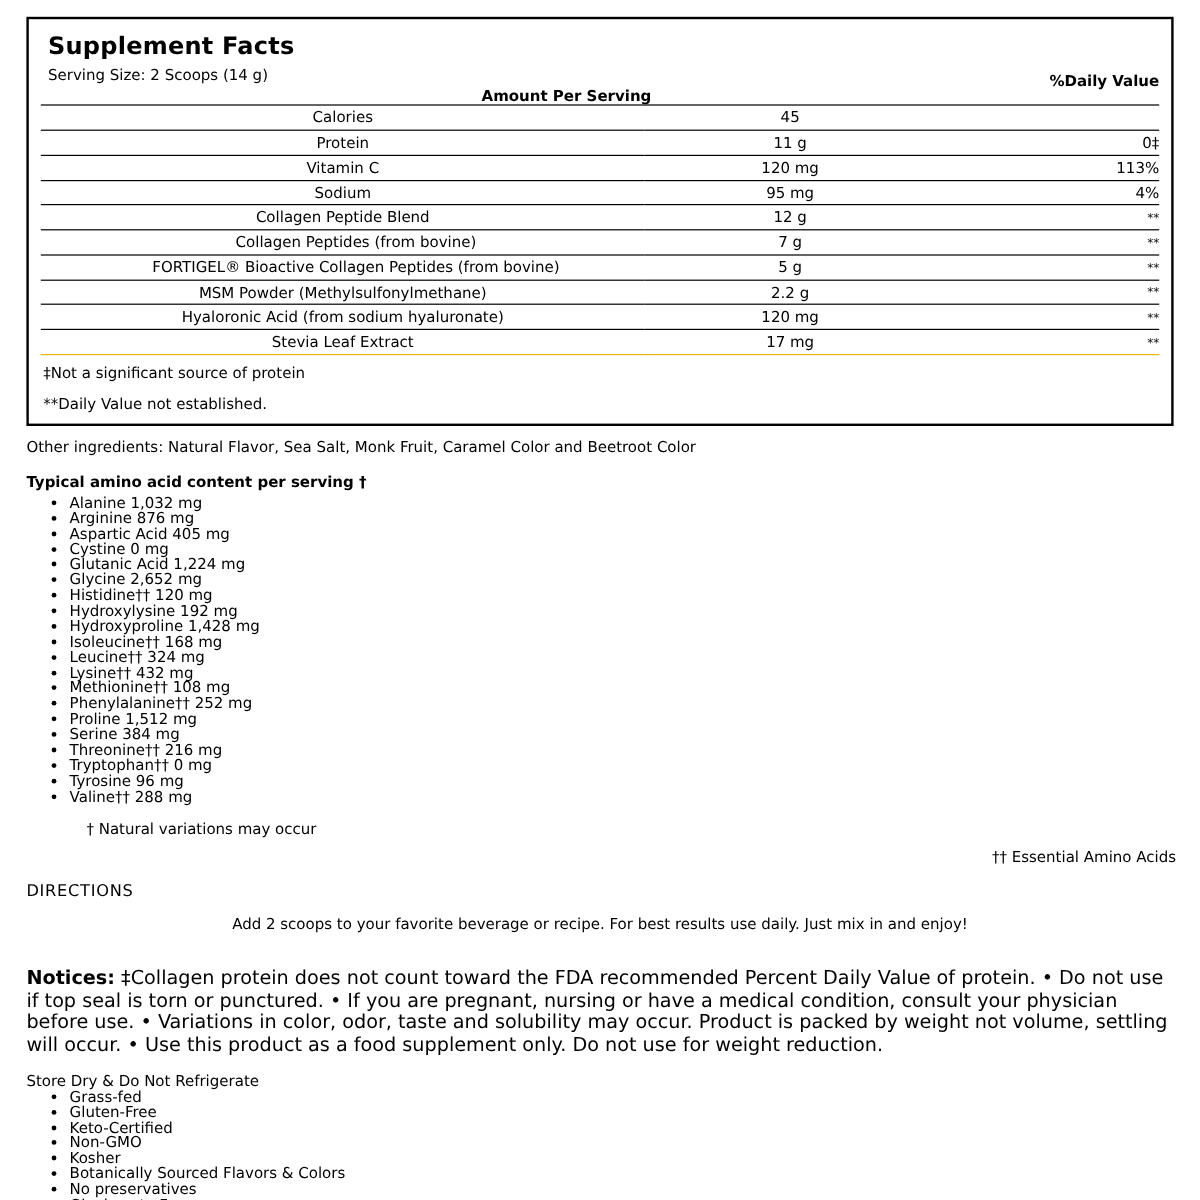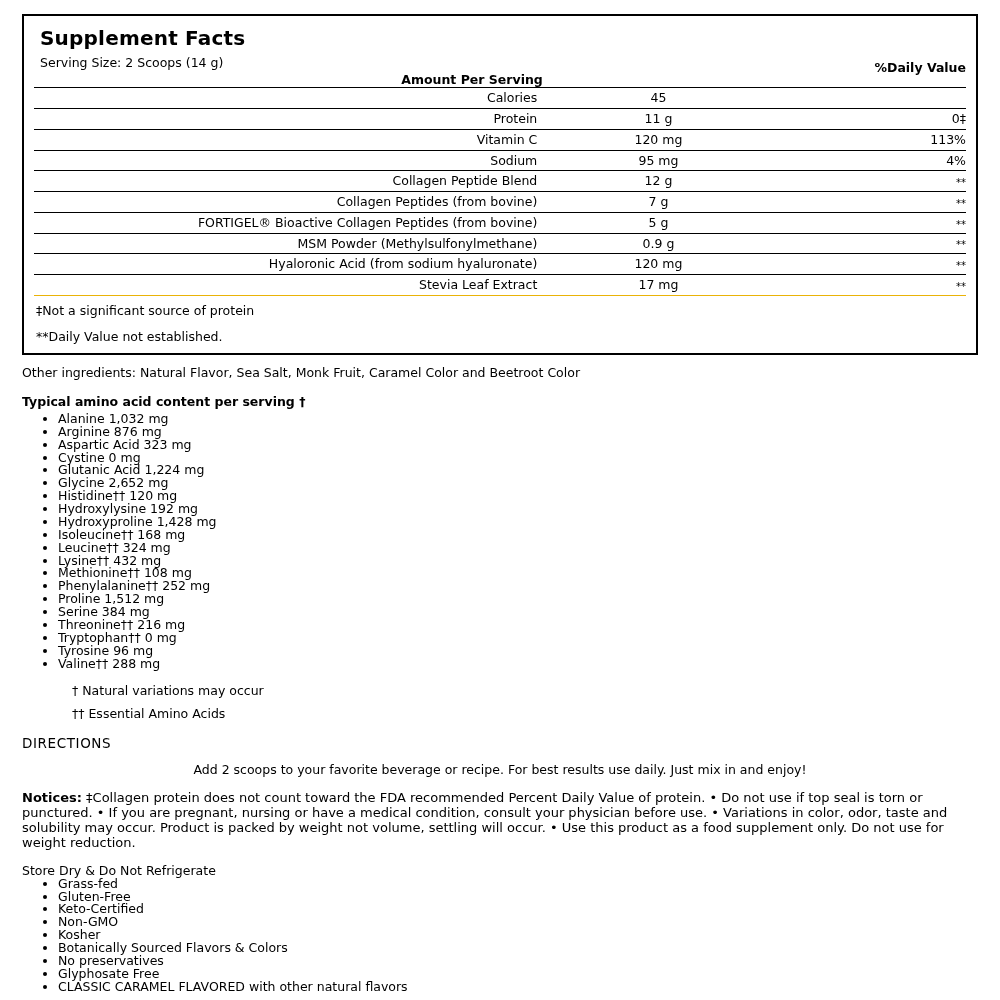--- a/index.html
+++ b/index.html
@@ -68,21 +68,21 @@
   }
   table.facts td {
     border-bottom: 1px solid #000;
     padding: 3px 0 3px 0;
     vertical-align: bottom;
     line-height: 1.1;
   }
   table.facts tr.last td {
     border-bottom: 1px solid #eab308;
   }
-  td.name { text-align: right; padding-left: 2px; }
+  td.name { text-align: center; padding-left: 2px; }
   td.name.indent1 { padding-left: 22px; }
   td.amt { text-align: center; width: 26%; }
   td.dv { text-align: right; width: 20%; }
   .small-sup { font-size: 10px; vertical-align: baseline; }
   .footnote {
     font-size: 12.5px;
     margin: 7px 0 0 2px;
   }
   .footnote.second { margin-top: 11px; margin-bottom: 3px; }
 
@@ -104,36 +104,36 @@
     line-height: 1.03;
     list-style-type: disc;
   }
   ul.bullets li { margin: 0; padding: 0; }
   .note-line {
     font-size: 12.5px;
     margin-left: 52px;
     line-height: 1.1;
   }
   .note-line.first { margin-top: 14px; }
-  .note-line.second { margin-top: 9px; }
+  .note-line.second { margin-top: 9px; text-align: right; }
 
   .directions-head {
     font-size: 13.5px;
     letter-spacing: 0.6px;
     margin: 14px 2px 0 2px;
   }
   .directions-body {
     font-size: 12.5px;
     margin: 11px 2px 0 2px;
     line-height: 1.2;
     text-align: center;
   }
   .notices {
-    font-size: 13px;
-    margin: 13px 2px 0 2px;
+    font-size: 16px;
+    margin: 29px 2px 0 2px;
     line-height: 1.17;
   }
   .notices b { font-weight: bold; }
   .store-line {
     font-size: 12.5px;
     margin: 12px 2px 0 2px;
   }
 </style>
 </head>
 <body>
@@ -184,21 +184,21 @@
         <td class="amt">7 g</td>
         <td class="dv small-sup">**</td>
       </tr>
       <tr>
         <td class="name indent1">FORTIGEL® Bioactive Collagen Peptides (from bovine)</td>
         <td class="amt">5 g</td>
         <td class="dv small-sup">**</td>
       </tr>
       <tr>
         <td class="name">MSM Powder (Methylsulfonylmethane)</td>
-        <td class="amt">0.9 g</td>
+        <td class="amt">2.2 g</td>
         <td class="dv small-sup">**</td>
       </tr>
       <tr>
         <td class="name">Hyaloronic Acid (from sodium hyaluronate)</td>
         <td class="amt">120 mg</td>
         <td class="dv small-sup">**</td>
       </tr>
       <tr class="last">
         <td class="name">Stevia Leaf Extract</td>
         <td class="amt">17 mg</td>
@@ -210,21 +210,21 @@
     <div class="footnote">‡Not a significant source of protein</div>
     <div class="footnote second">**Daily Value not established.</div>
   </div>
 
   <div class="other-ing">Other ingredients: Natural Flavor, Sea Salt, Monk Fruit, Caramel Color and Beetroot Color</div>
 
   <div class="amino-head">Typical amino acid content per serving †</div>
   <ul class="bullets">
     <li>Alanine 1,032 mg</li>
     <li>Arginine 876 mg</li>
-    <li>Aspartic Acid 323 mg</li>
+    <li>Aspartic Acid 405 mg</li>
     <li>Cystine 0 mg</li>
     <li>Glutanic Acid 1,224 mg</li>
     <li>Glycine 2,652 mg</li>
     <li>Histidine†† 120 mg</li>
     <li>Hydroxylysine 192 mg</li>
     <li>Hydroxyproline 1,428 mg</li>
     <li>Isoleucine†† 168 mg</li>
     <li>Leucine†† 324 mg</li>
     <li>Lysine†† 432 mg</li>
     <li>Methionine†† 108 mg</li>

